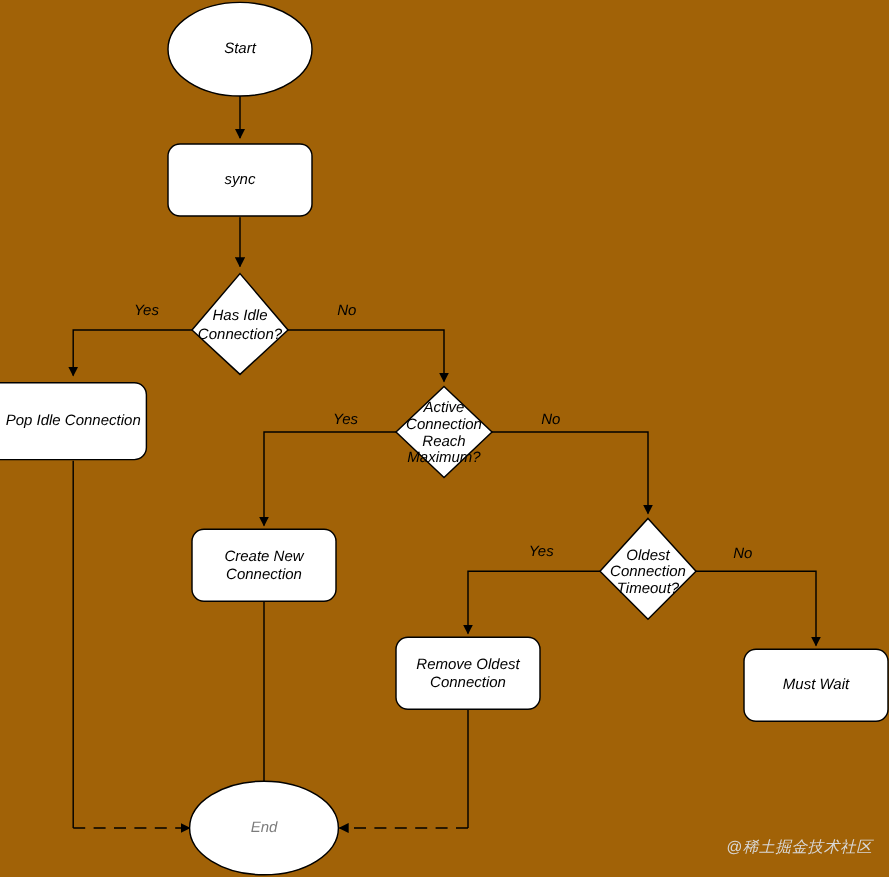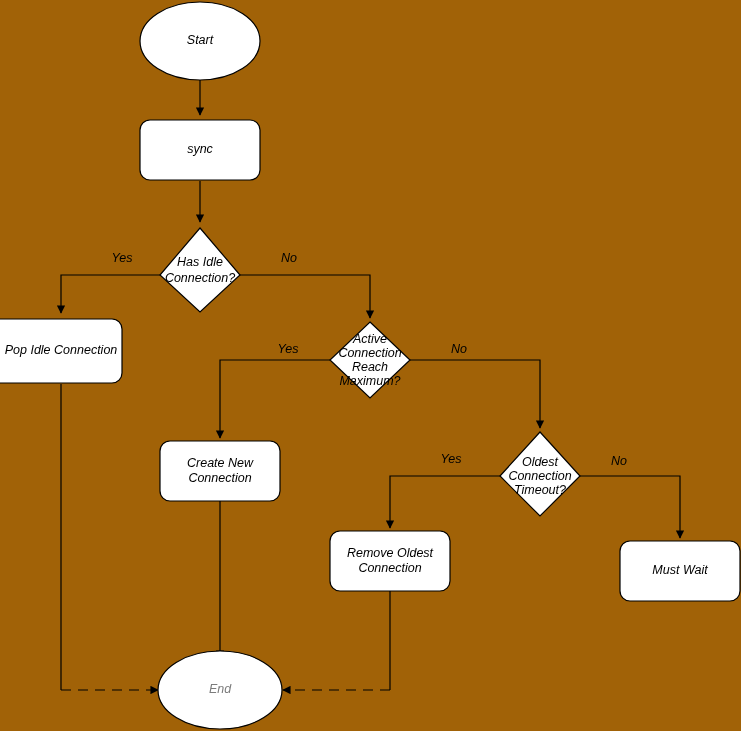--- a/index.html
+++ b/index.html
@@ -202,14 +202,15 @@
     <text class="edge-label" x="288" y="350">Yes</text>
 
     <text class="edge-label" x="459" y="350">No</text>
 
     <text class="edge-label" x="451" y="460">Yes</text>
 
     <text class="edge-label" x="619" y="462">No</text>
 
   </svg>
 
+  <div class="watermark">@稀土掘金技术社区</div>
 
 </div>
 
 </body></html>

